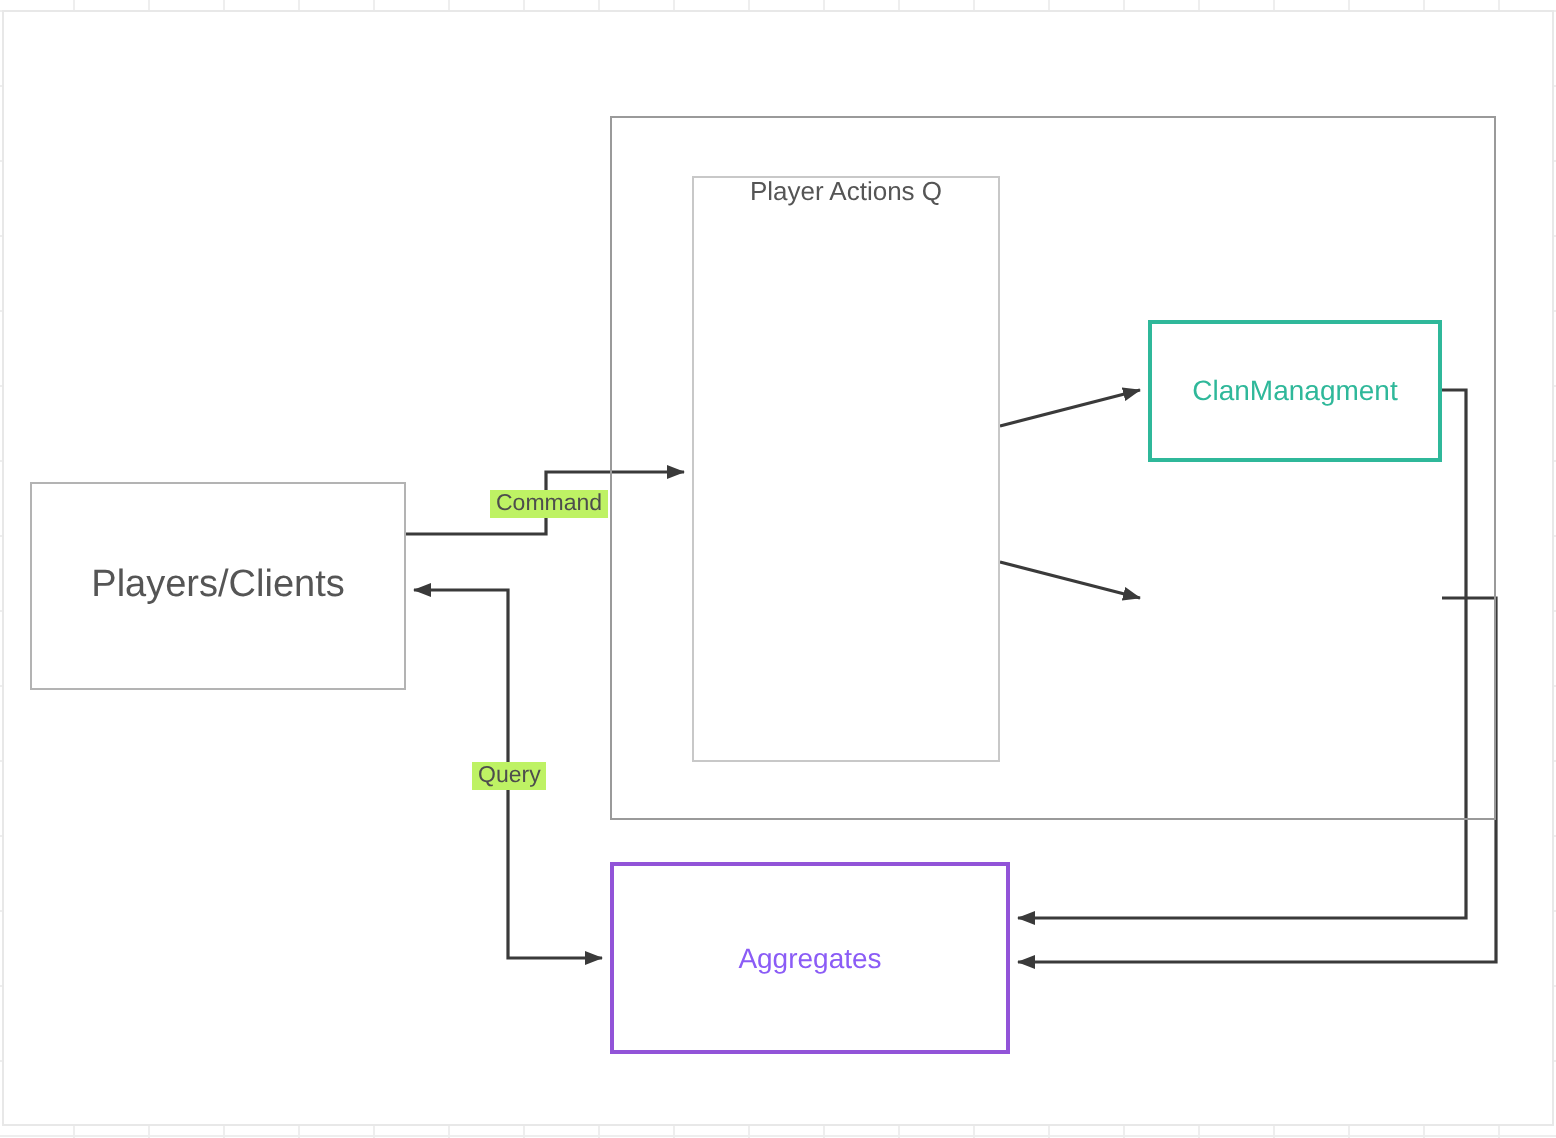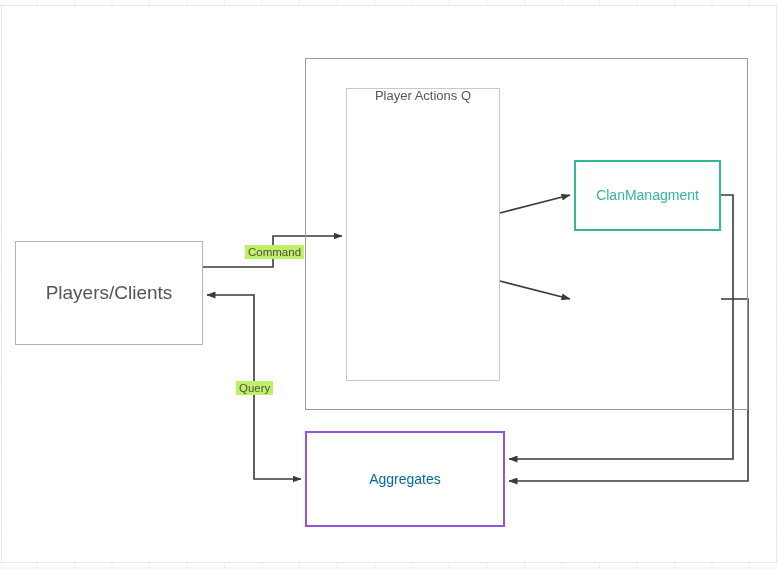--- a/index.html
+++ b/index.html
@@ -92,21 +92,21 @@
     left: 574px; top: 265px;
     width: 147px; height: 67px;
     border: 2px solid #5ba7e5;
     color: #5ba7e5;
     font-size: 14px;
   }
   #node-aggregates {
     left: 305px; top: 431px;
     width: 200px; height: 96px;
     border: 2px solid #9254d8;
-    color: #0369a1;
+    color: #8b5cf6;
     font-size: 14px;
   }
   #edges {
     position: absolute;
     left: 0; top: 0;
     width: 778px;
     height: 569px;
     pointer-events: none;
   }
   .edge-label {

